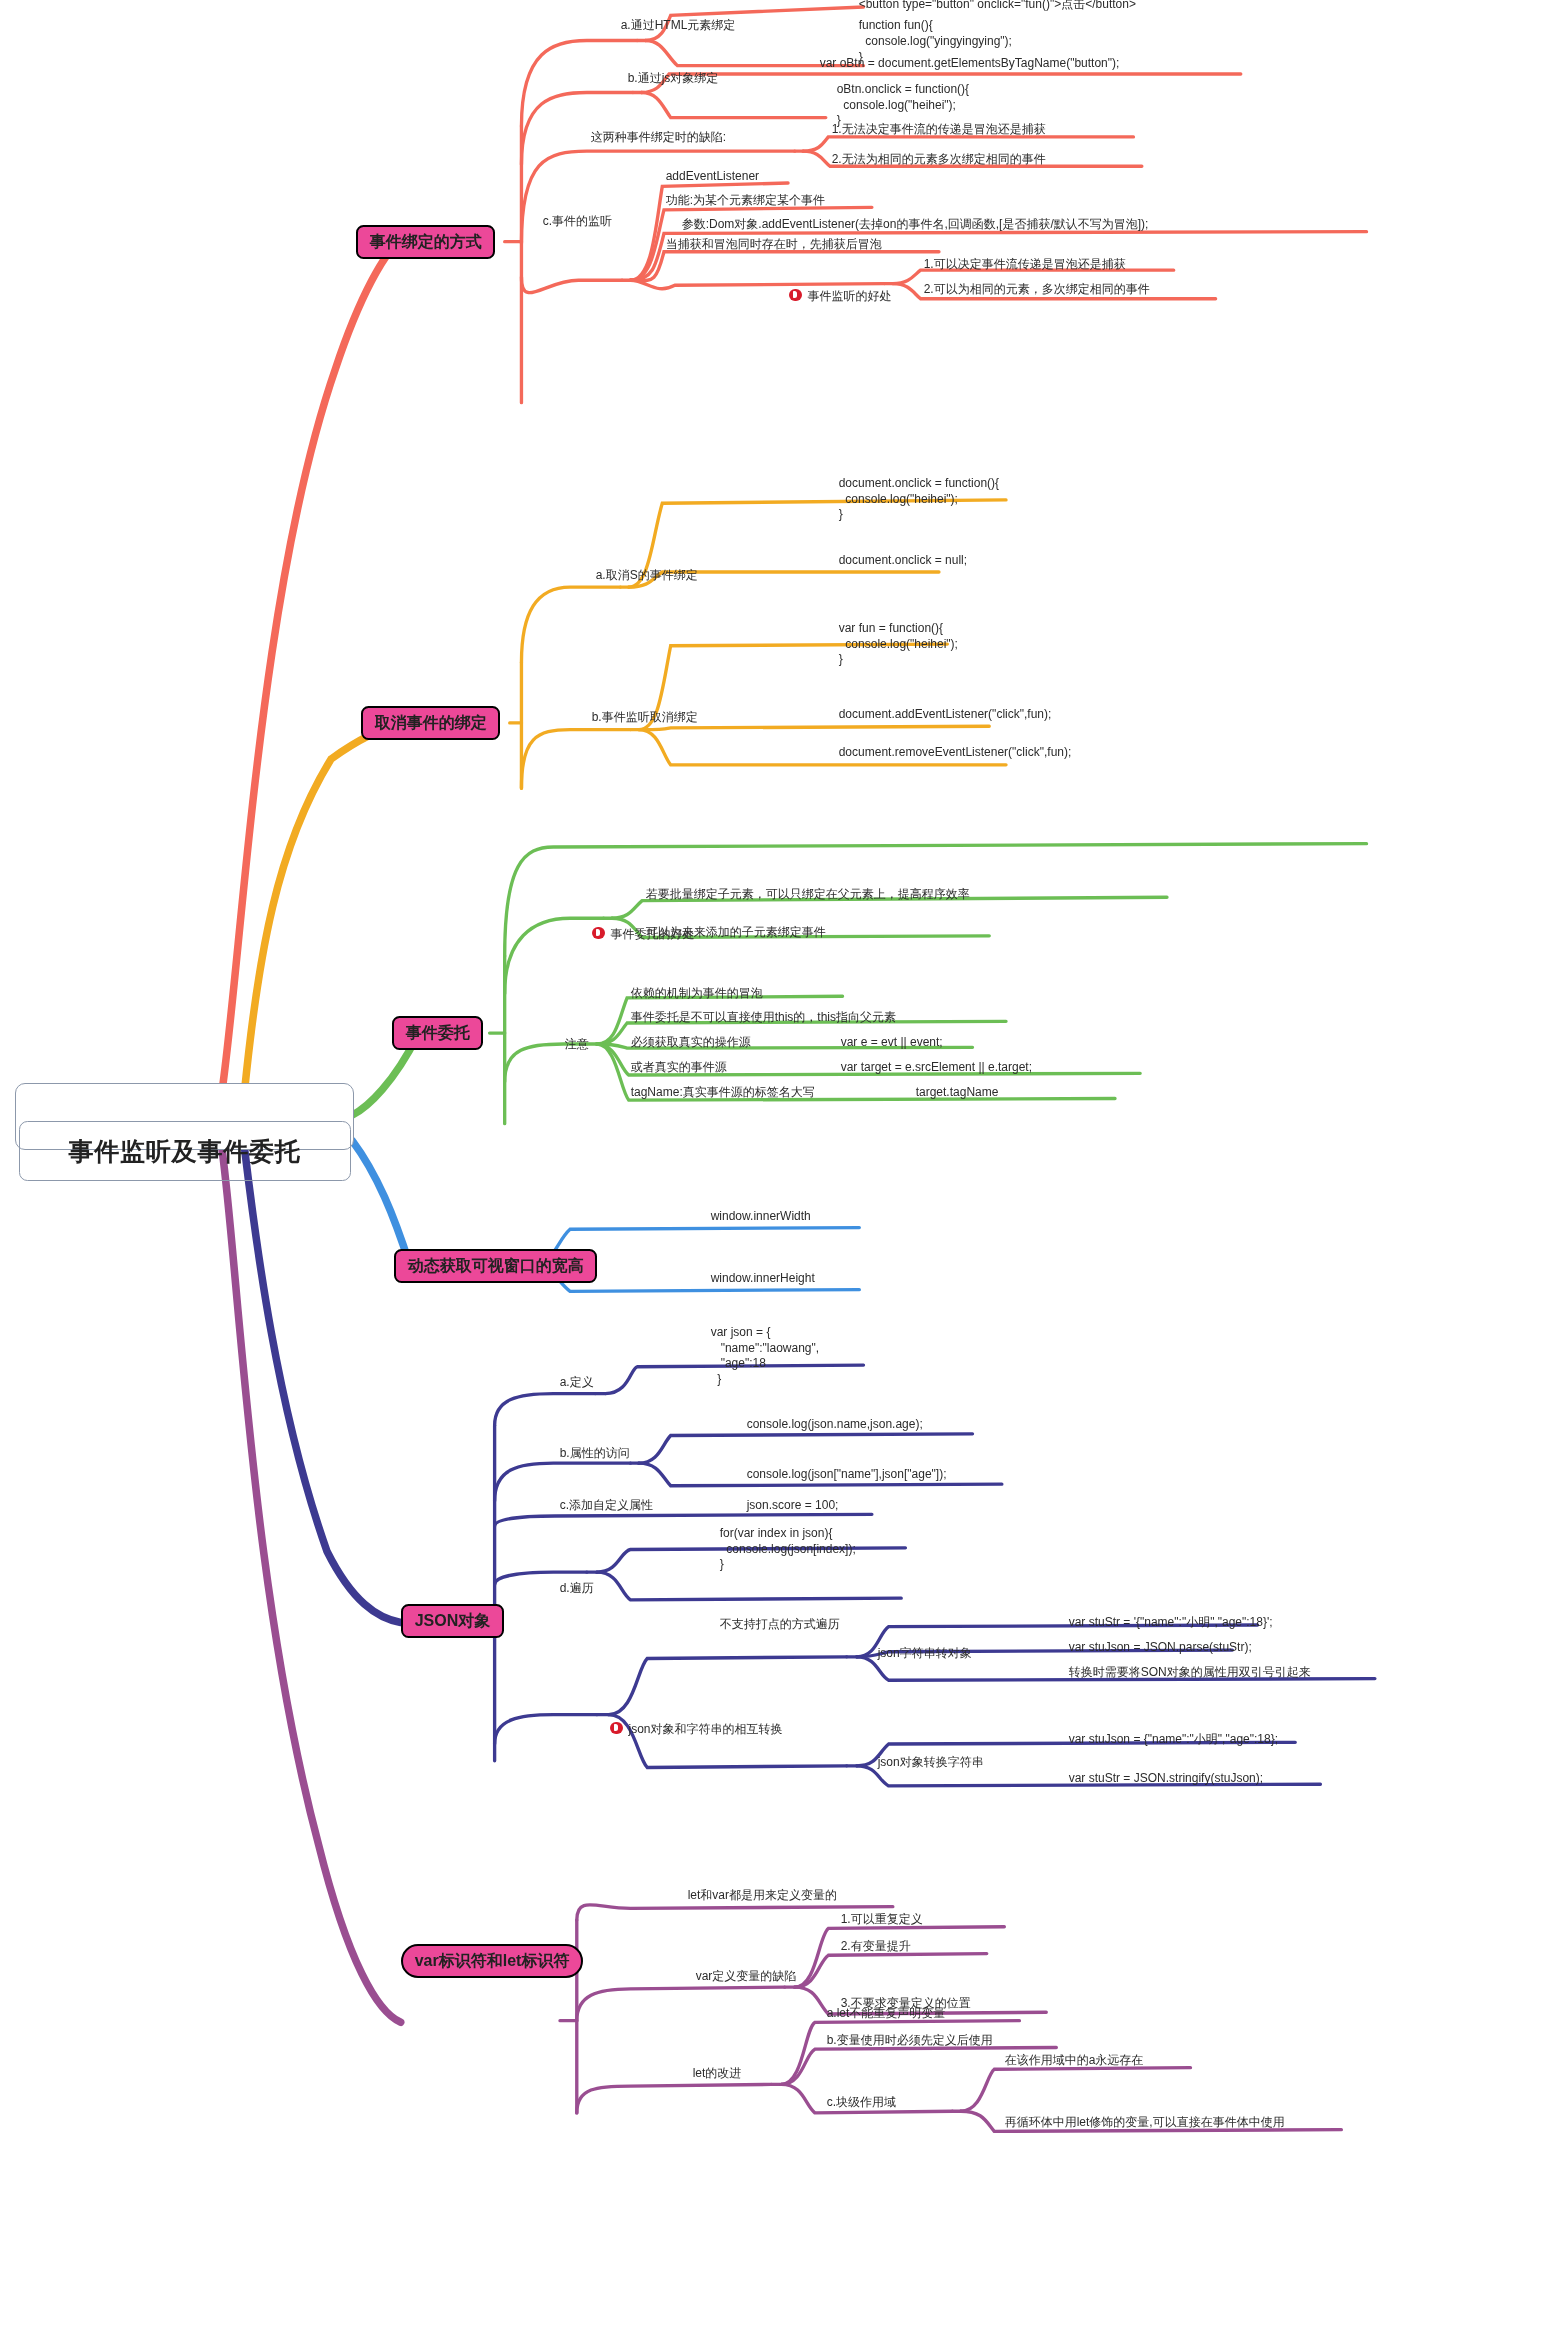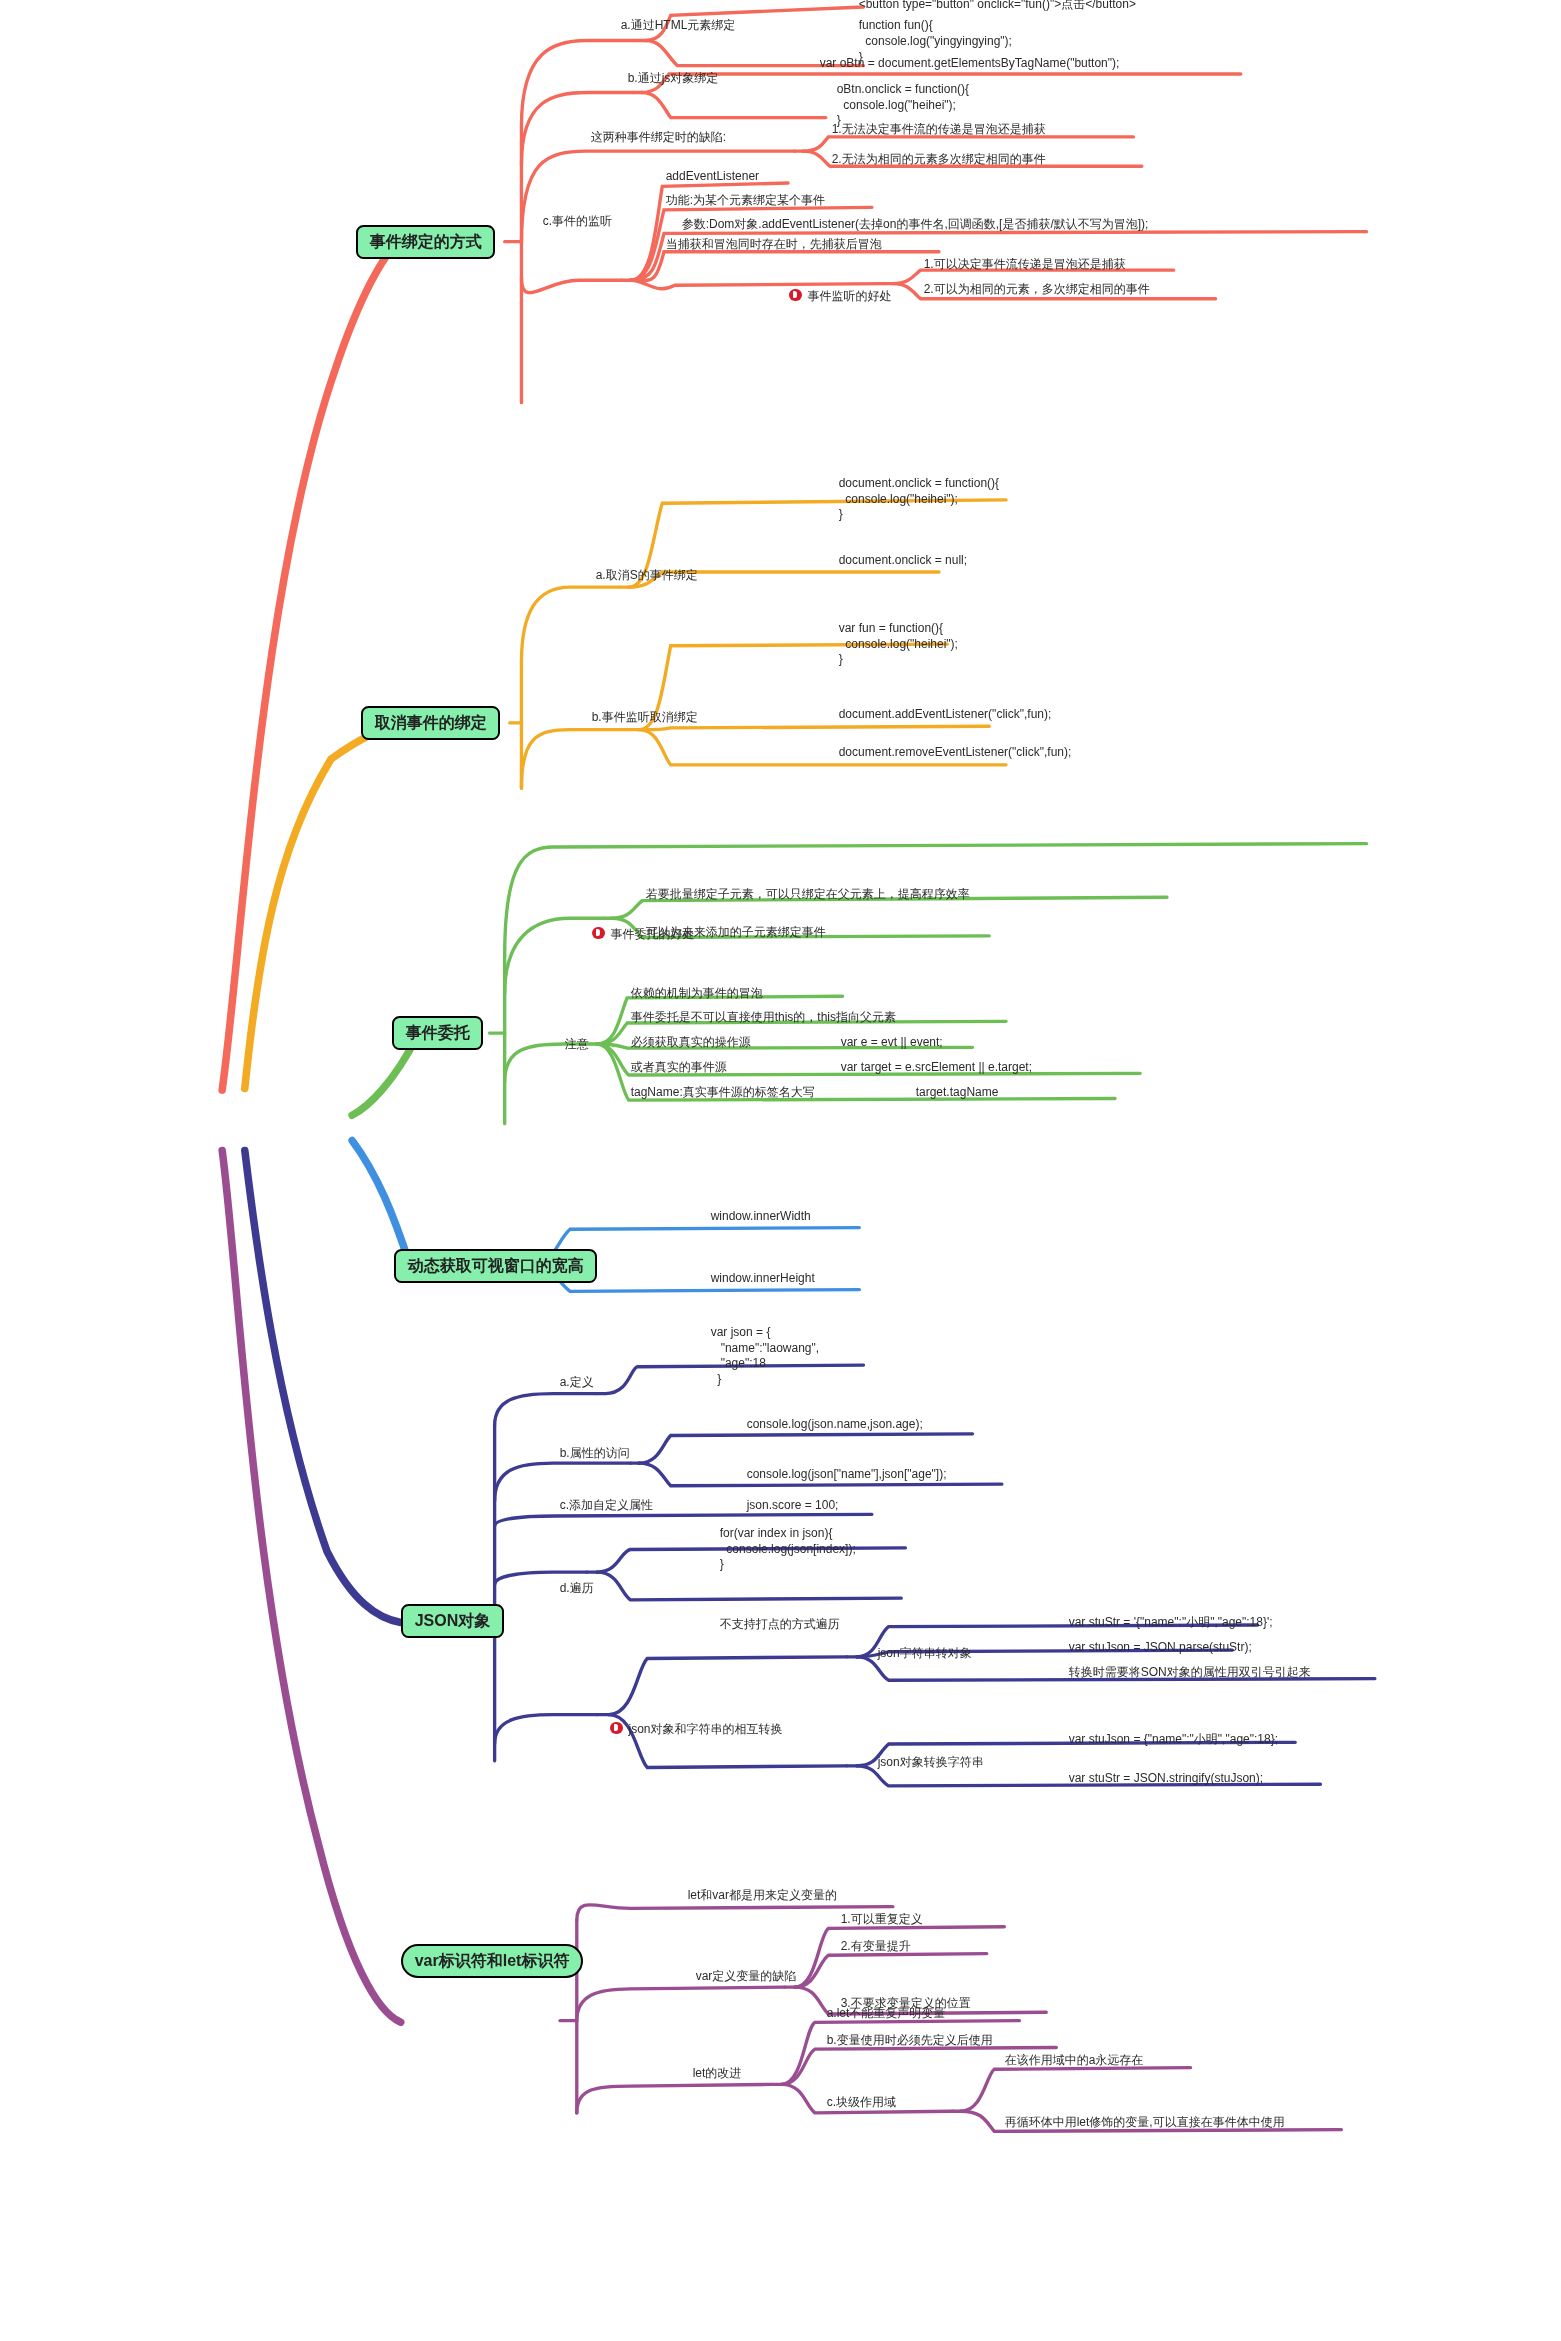--- a/index.html
+++ b/index.html
@@ -42,21 +42,21 @@
     border: 1.7px solid #8c98ab;
     border-radius: 8.4px;
     display: flex; align-items: center; justify-content: center;
     font-size: 25px; font-weight: bold; color: #222;
     letter-spacing: 0.8px;
   }
   
   .topic {
     border: 2.1px solid #000;
     border-radius: 7.5px;
-    background: #86efac;
+    background: #ec4899;
     display: flex; align-items: center; justify-content: center;
     font-size: 16px; font-weight: bold; color: #222;
     padding: 0 11.7px;
     height: 34px;
   }
   
   .leaf {
     font-size: 12px;
     color: #2b2b2b;
     padding: 0 1.7px 1.7px 1.7px;
@@ -215,20 +215,23 @@
       <path d="M920,2486 L932,2486"></path>
       <path d="M932,2486 C958,2486 960,2420 972,2412 L1216,2410"></path>
       <path d="M932,2486 C958,2486 960,2450 972,2444 L1260,2442"></path>
       <path d="M932,2486 C958,2486 960,2510 972,2520 L1136,2518"></path>
       <path d="M1136,2518 L1146,2518"></path>
       <path d="M1146,2518 C1172,2518 1176,2476 1186,2468 L1420,2466"></path>
       <path d="M1146,2518 C1172,2518 1176,2530 1186,2542 L1600,2540"></path>
     </g>
   </svg>
 
+  <div class="node root">
+    <div class="root-inner">事件监听及事件委托</div>
+  </div>
 
   <div class="node topic" style="left:356px; top:225px;">
     <span>事件绑定的方式</span>
   </div>
   <div class="node leaf" style="left:619px; top:18.4px;">a.通过HTML元素绑定</div>
   <div class="node leaf code" style="left:857px; top:-3.4px;">&lt;button type="button" onclick="fun()"&gt;点击&lt;/button&gt;</div>
   <div class="node leaf code" style="left:857px; top:18.4px;">function fun(){
   console.log("yingyingying");
 }</div>
 

